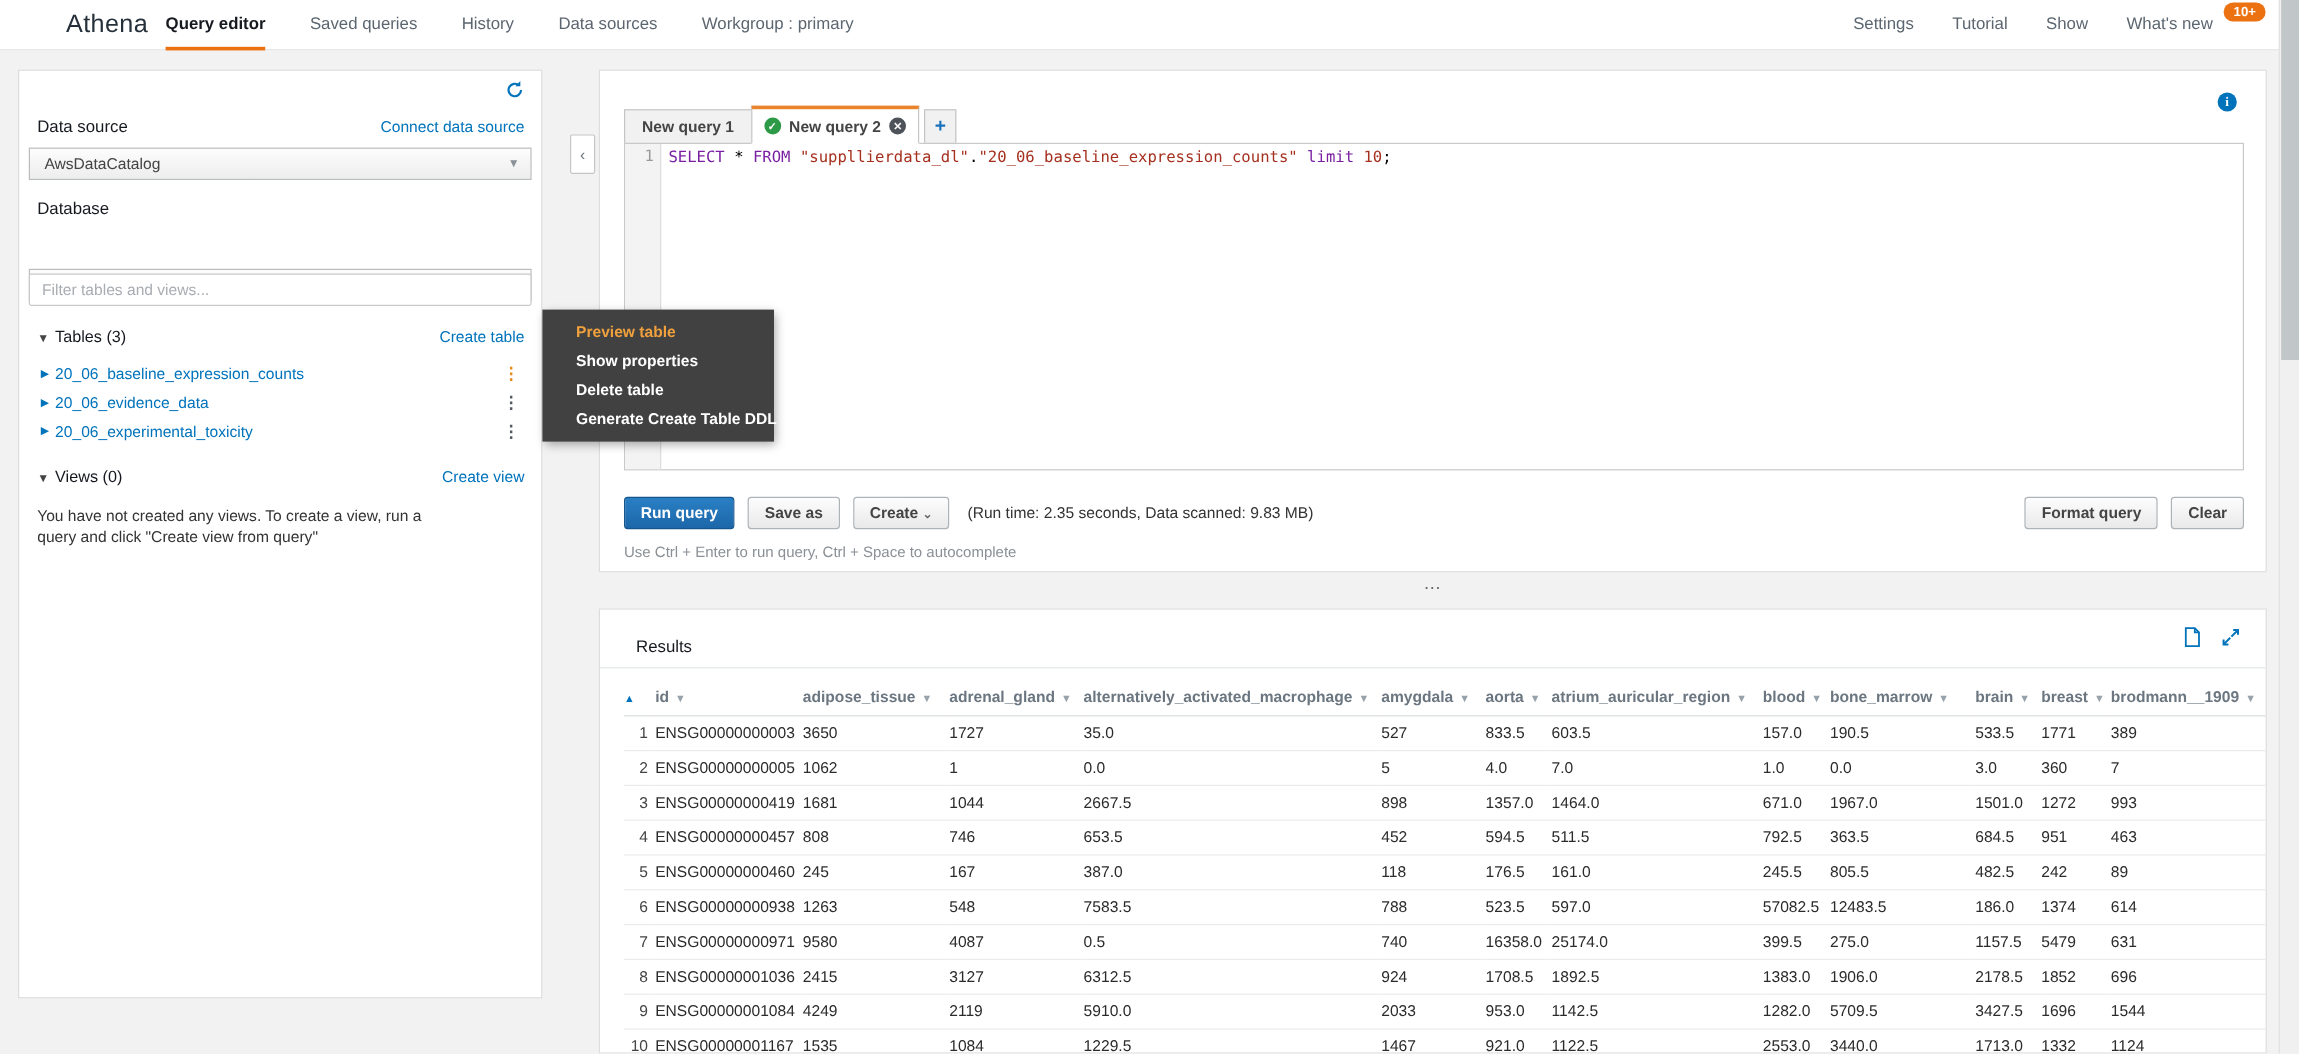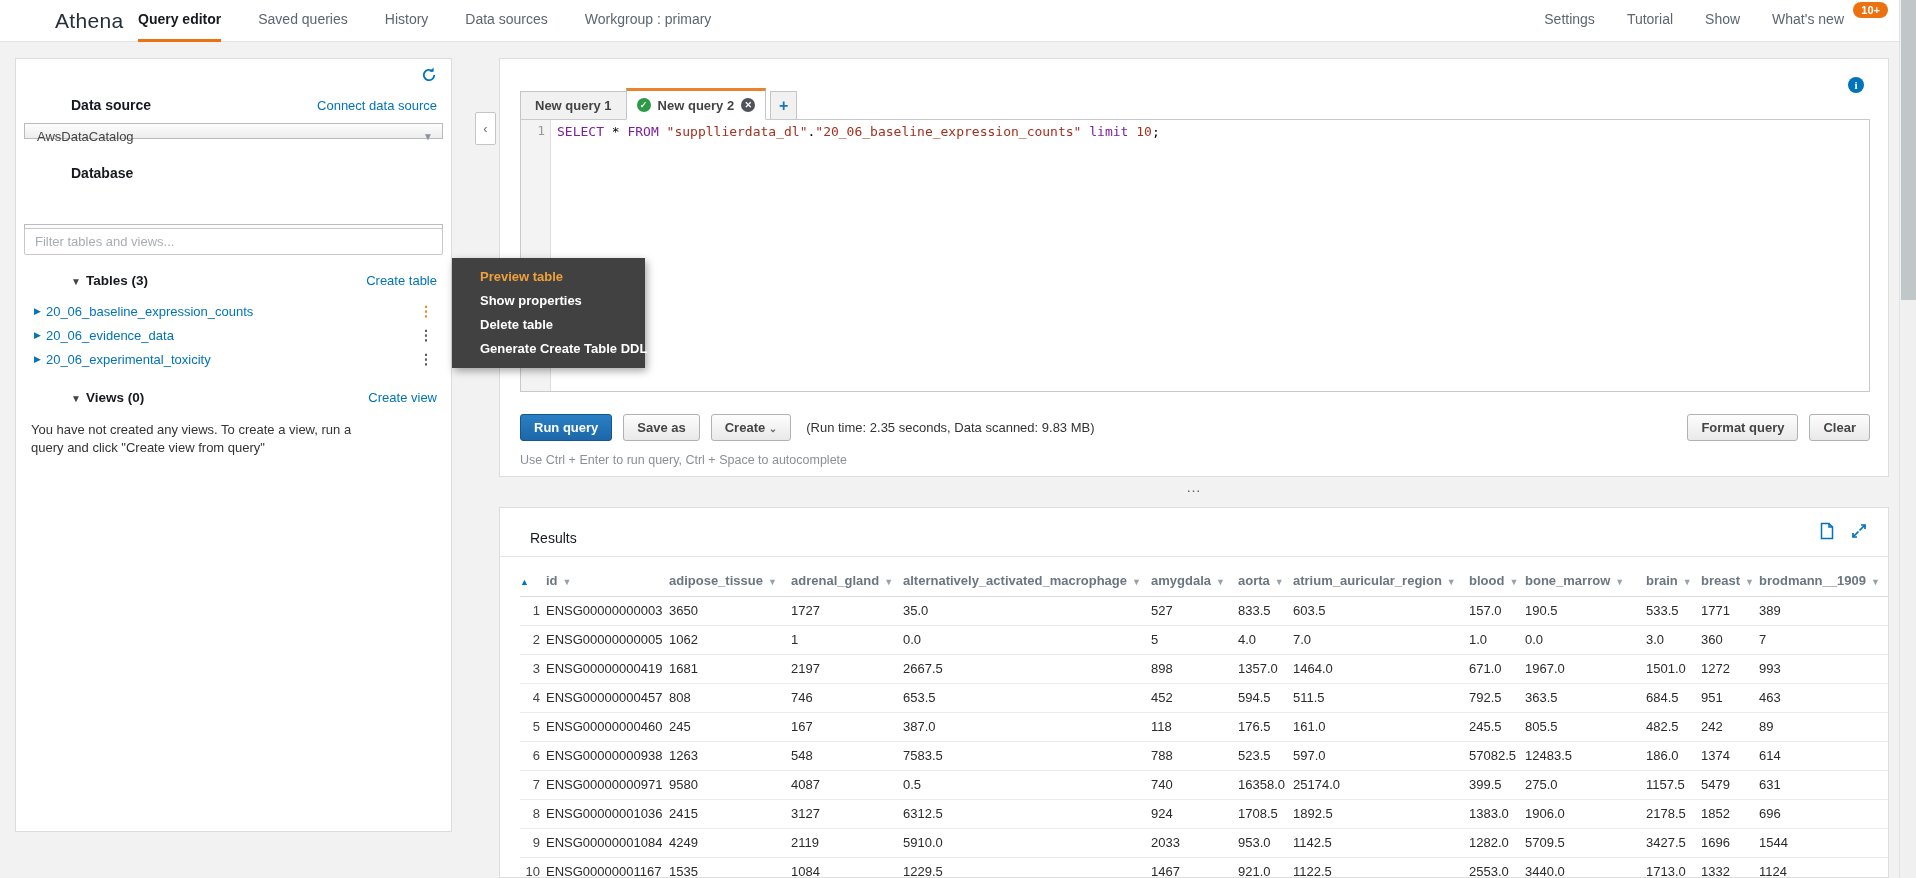--- a/index.html
+++ b/index.html
@@ -16,23 +16,23 @@
   .badge { position:absolute; right:28px; top:2px; background:#ec7211; color:#fff; font-size:11px; font-weight:bold; padding:2px 8px; border-radius:10px; }
 
   
   .scroll-track { position:absolute; right:0; top:0; width:17px; height:878px; background:#f0f0f0; border-left:1px solid #e2e2e2; z-index:6; }
   .scroll-thumb { position:absolute; left:1px; top:0; width:15px; height:300px; background:#c1c6c8; }
 
   
   .sidebar { position:absolute; left:15px; top:58px; width:437px; height:774px; background:#fff; border:1px solid #dcdcdc; z-index:2; }
   .refresh { position:absolute; right:14px; top:8px; cursor:pointer; }
   .side-row { position:absolute; left:15px; right:14px; display:flex; justify-content:space-between; align-items:baseline; }
-  .lbl { font-size:14px; font-weight:bold; color:#16191f;margin-left:40px; }
+  .lbl { font-size:14px; font-weight:normal; color:#16191f; }
   .link { font-size:13px; color:#0073bb; cursor:pointer; text-decoration:none; }
-  .selectbox { position:absolute; left:8px; right:8px; height:16px; background:linear-gradient(#fdfdfd,#ededed); border:1px solid #b9bcbf; border-radius:0; font-size:13px; color:#444; line-height:25px; padding:0 26px 0 12px; cursor:pointer; }
+  .selectbox { position:absolute; left:8px; right:8px; height:27px; background:linear-gradient(#fdfdfd,#ededed); border:1px solid #b9bcbf; border-radius:0; font-size:13px; color:#444; line-height:25px; padding:0 26px 0 12px; cursor:pointer; }
   .selectbox .caret { position:absolute; right:9px; top:0; color:#8a9199; font-size:10px; }
   .filter-input { position:absolute; left:8px; right:8px; height:27px; border:1px solid #c9c9c9; border-radius:2px; font-size:13px; color:#737373; padding:0 10px; font-family:"Liberation Sans",sans-serif; }
   .filter-input::placeholder { color:#a9adb2; }
   .sec-caret { font-size:10px; color:#444; margin-right:5px; }
   .tbl-item { position:absolute; left:18px; right:14px; height:24px; display:flex; align-items:center; cursor:pointer; }
   .tbl-item .tri { color:#0073bb; font-size:9px; margin-right:5px; }
   .tbl-item .tname { font-size:13px; color:#0073bb; flex:1; }
   .kebab { font-size:14px; font-weight:bold; color:#545b64; cursor:pointer; padding:0 4px; }
   .kebab.hot { color:#e98a1d; }
   .views-text { position:absolute; left:15px; top:362px; width:350px; font-size:13px; color:#333; line-height:18px; }
@@ -287,21 +287,21 @@
             <td>1.0</td>
             <td>0.0</td>
             <td>3.0</td>
             <td>360</td>
             <td>7</td>
           </tr>
           <tr>
             <td class="rownum">3</td>
             <td>ENSG00000000419</td>
             <td>1681</td>
-            <td>2197</td>
+            <td>1044</td>
             <td>2667.5</td>
             <td>898</td>
             <td>1357.0</td>
             <td>1464.0</td>
             <td>671.0</td>
             <td>1967.0</td>
             <td>1501.0</td>
             <td>1272</td>
             <td>993</td>
           </tr>

